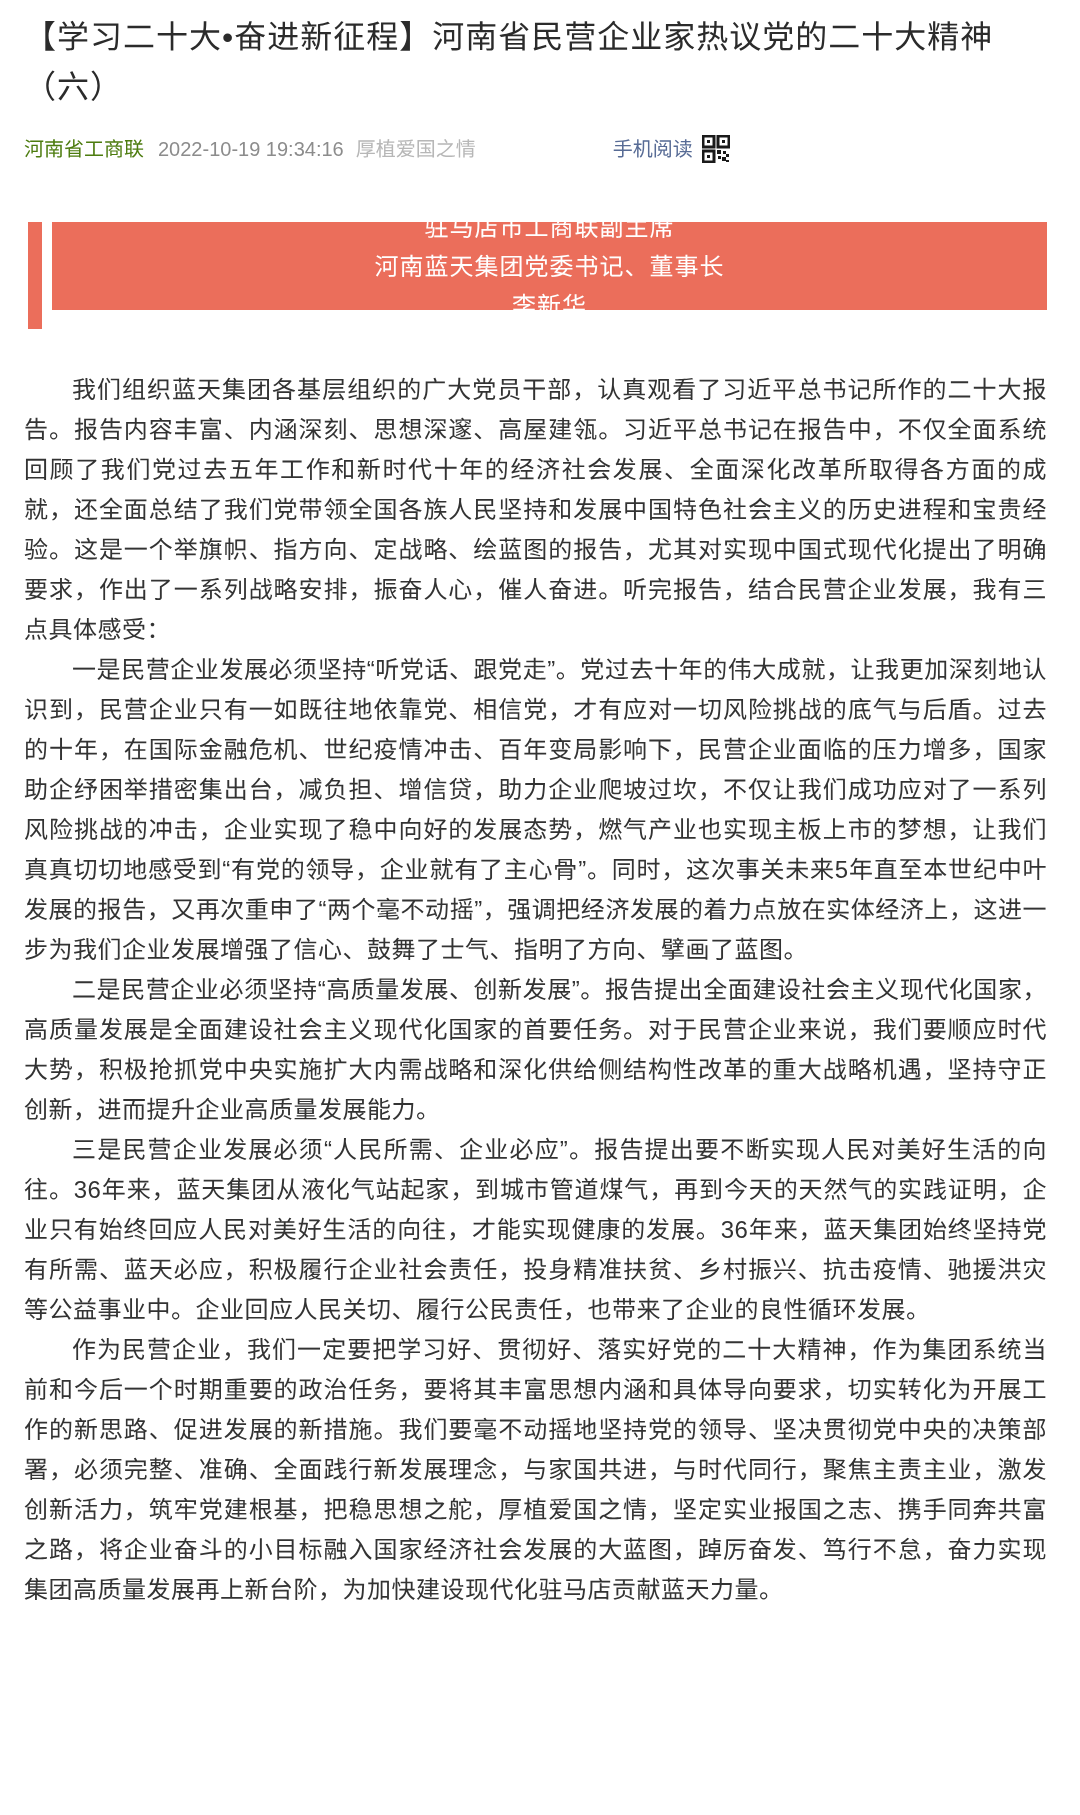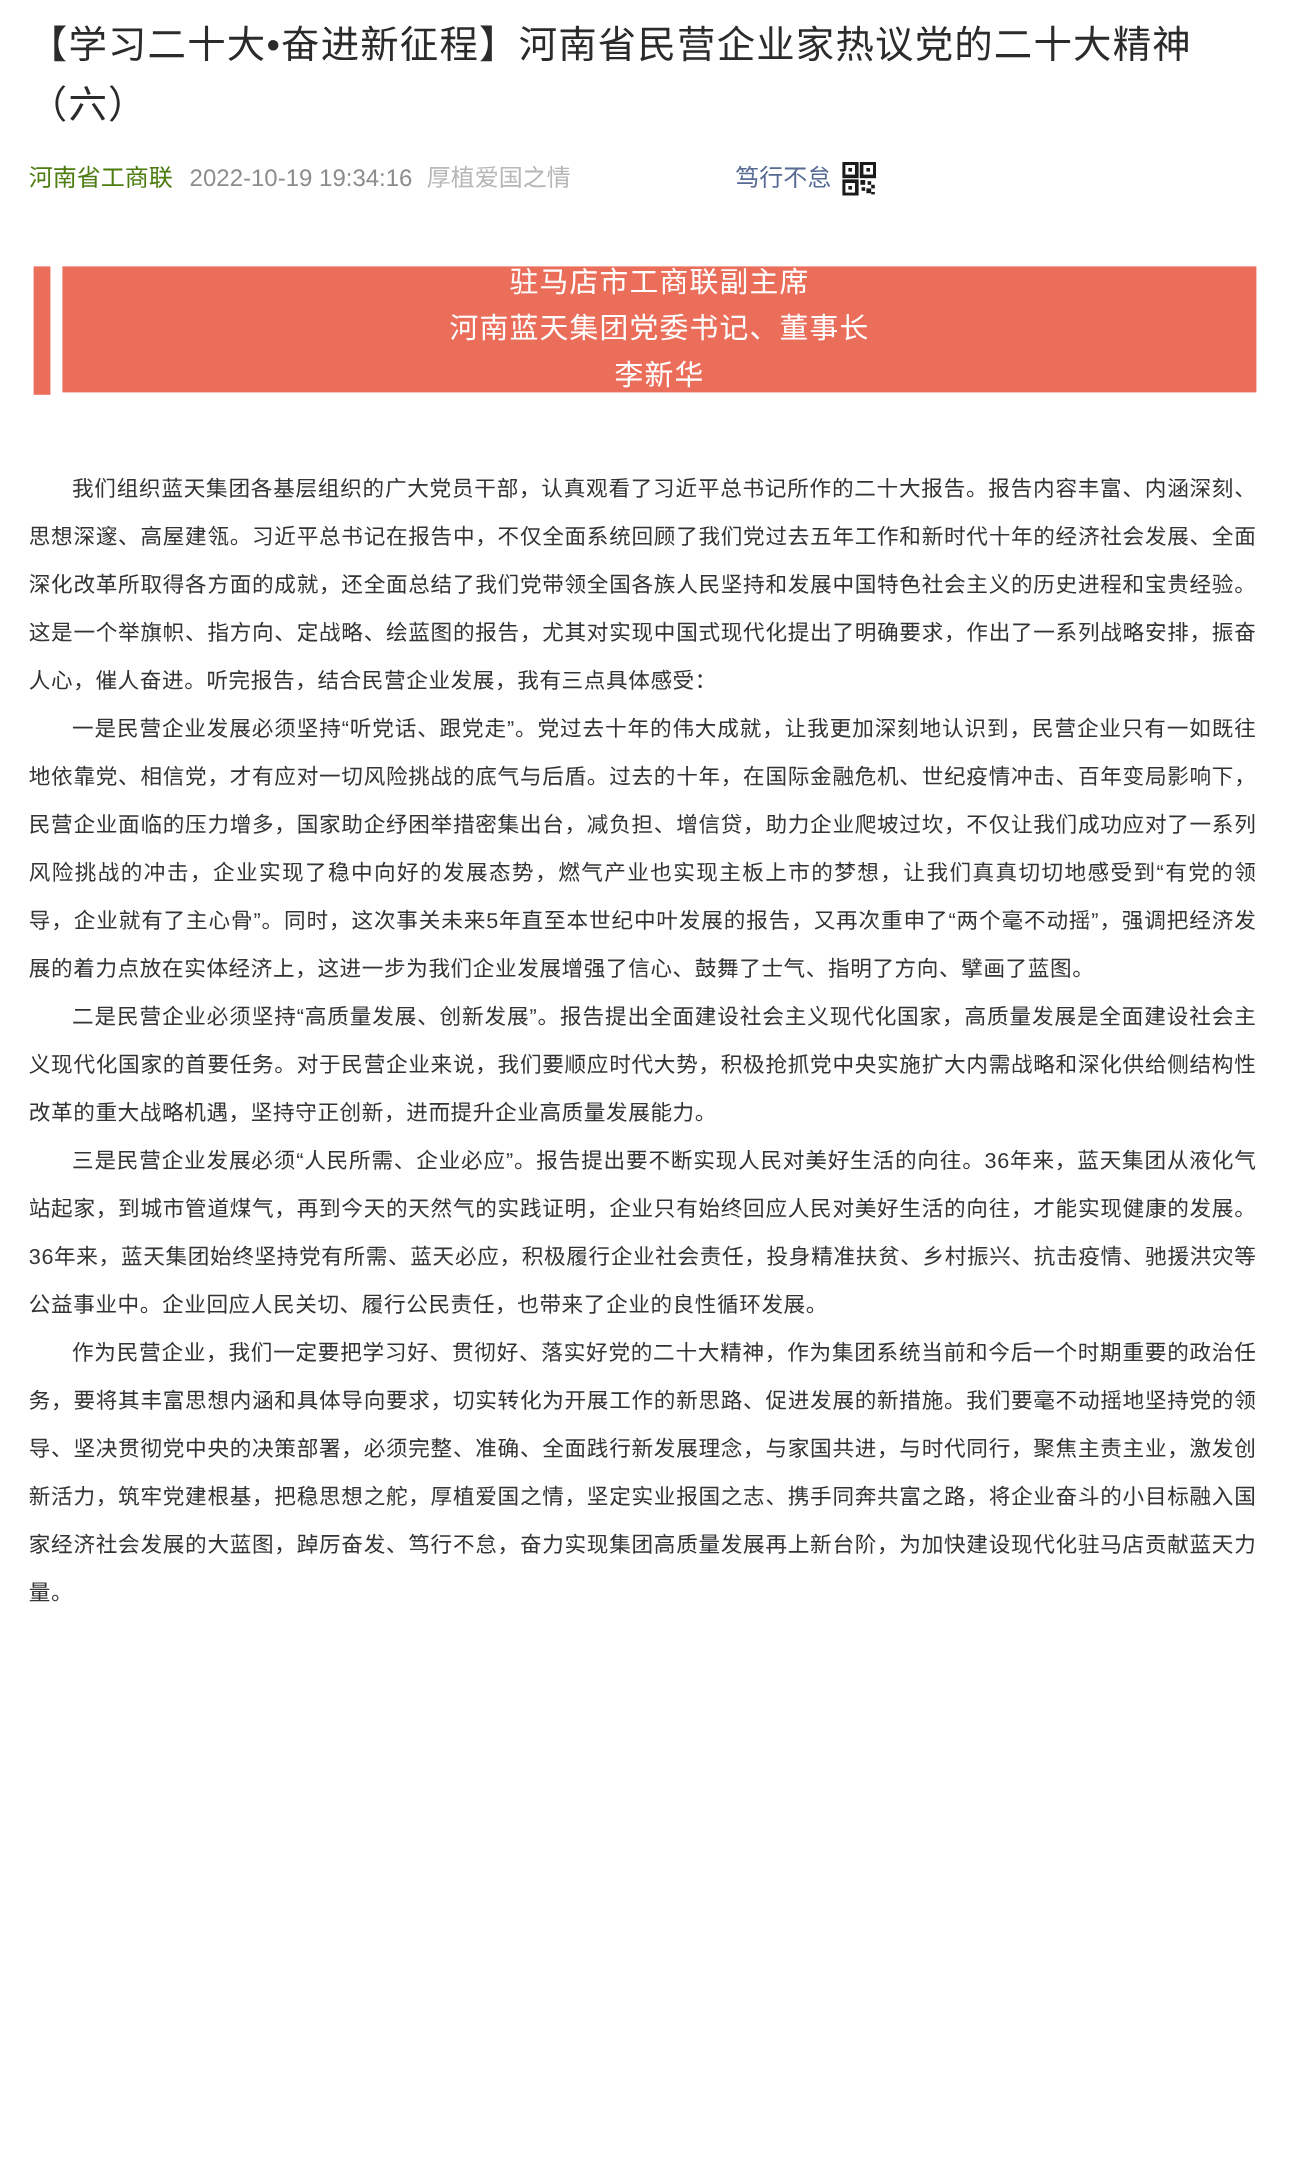--- a/index.html
+++ b/index.html
@@ -67,34 +67,34 @@
   .banner-accent-bar {
     position: absolute;
     left: 4px;
     top: 0;
     width: 14px;
     height: 107px;
     background: #eb6e5b;
   }
   .banner-main {
     margin-left: 28px;
-    height: 105px;
+    height: 88px;
     background: #eb6e5b;
     color: #ffffff;
     display: flex;
     flex-direction: column;
     justify-content: center;
     text-align: center;
     font-size: 24px;
     line-height: 39px;
     letter-spacing: 1px;
   }
   .article-body {
     margin-top: 60px;
-    font-size: 18px;
+    font-size: 24px;
     line-height: 40px;
     color: #333333;
     text-align: justify;
     letter-spacing: 0.5px;
   }
   .article-body p {
     margin: 0;
     text-indent: 2em;
   }
 </style>
@@ -102,21 +102,21 @@
 <body>
 
 <div class="page">
 
   <h1 class="article-title">【学习二十大•奋进新征程】河南省民营企业家热议党的二十大精神（六）</h1>
 
   <div class="meta-row">
     <a class="account-link">河南省工商联</a>
     <span class="publish-time">2022-10-19 19:34:16</span>
     <span class="publish-location">厚植爱国之情</span>
-    <a class="mobile-read-link">笃行不怠</a>
+    <a class="mobile-read-link">手机阅读</a>
     <span class="qr-icon">
       <svg viewBox="0 0 28 28" width="28" height="28" aria-hidden="true">
         <g fill="#1a1a1a">
 
           <rect x="1" y="1" width="11" height="11" fill="none" stroke="#1a1a1a" stroke-width="3"></rect>
           <rect x="5" y="5" width="3" height="3"></rect>
 
           <rect x="16" y="1" width="11" height="11" fill="none" stroke="#1a1a1a" stroke-width="3"></rect>
           <rect x="20" y="5" width="3" height="3"></rect>
 

